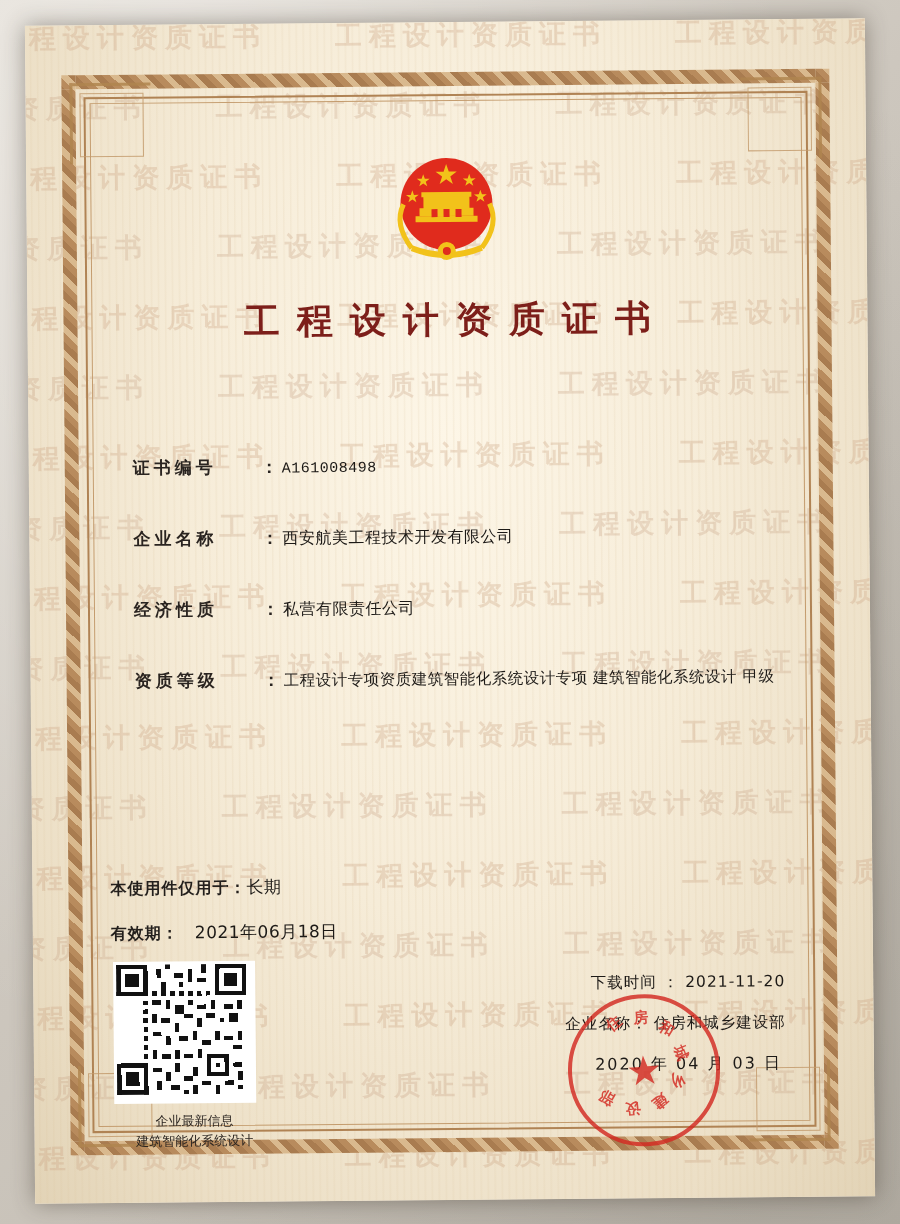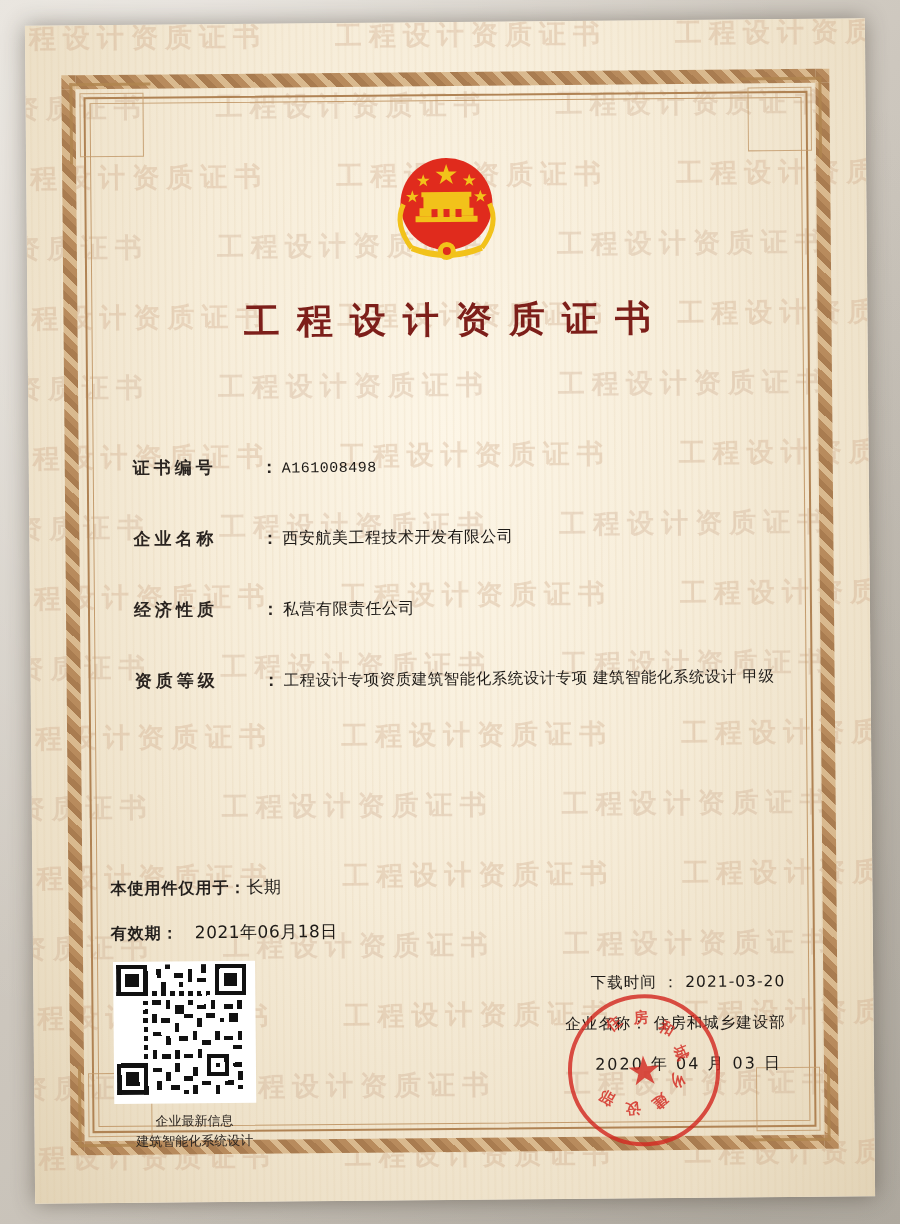--- a/index.html
+++ b/index.html
@@ -487,21 +487,21 @@
         </div>
         <div class="qr-note">
           <div>企业最新信息</div>
           <div>建筑智能化系统设计</div>
         </div>
       </div>
 
       <div class="issue-block">
         <div class="issue-line">
           <span class="lbl">下载时间 ：</span>
-          <span>2021-03-20</span>
+          <span>2021-11-20</span>
         </div>
         <div class="issue-line">
           <span class="lbl">企业名称：</span>
           <span>住房和城乡建设部</span>
         </div>
         <div class="issue-line issue-date">2020 年 04 月 03 日</div>
       </div>
 
       <div class="seal">
         <div class="seal-inner"></div>

